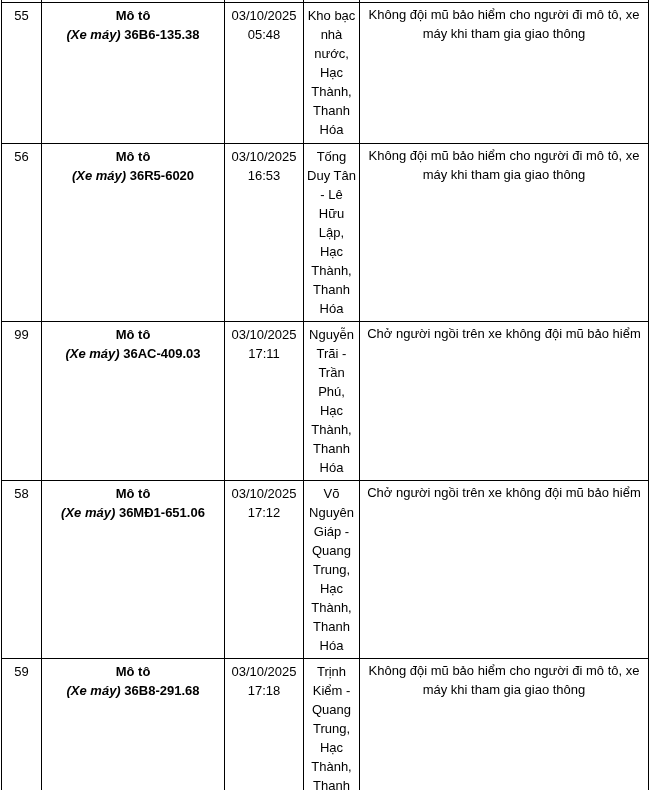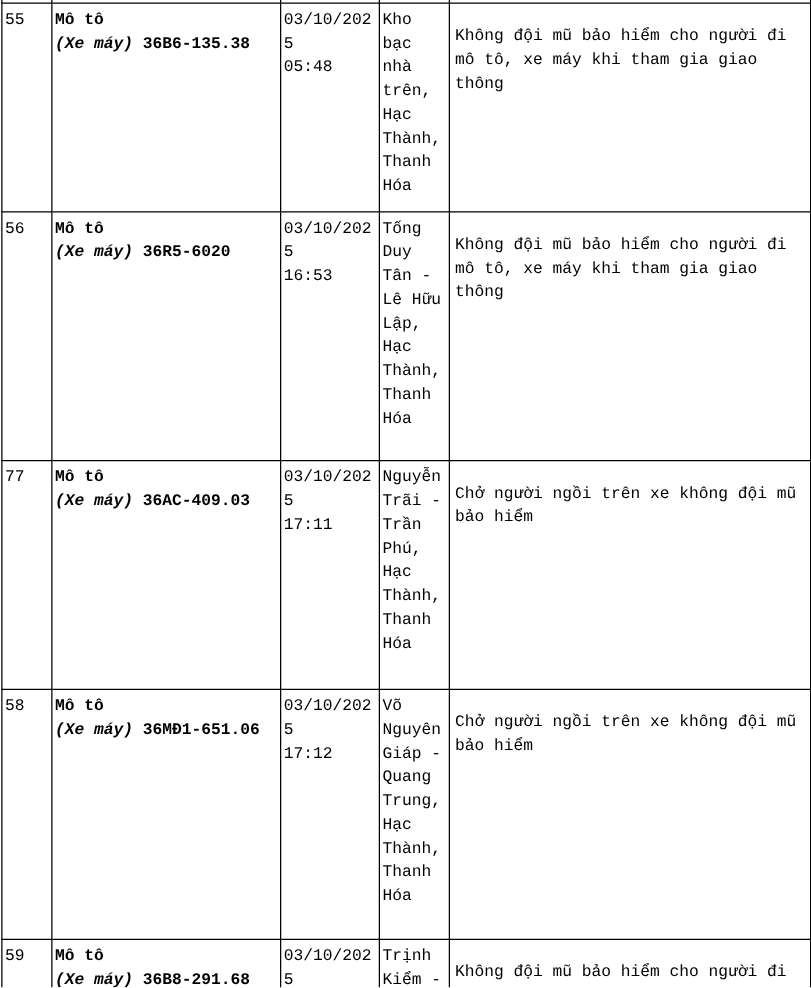--- a/index.html
+++ b/index.html
@@ -18,27 +18,27 @@
   }
   table.violations {
     border-collapse: collapse;
     table-layout: fixed;
     width: 647px;
     margin-left: 1px;
   }
   td {
     border: 1px solid #000000;
     vertical-align: top;
+    text-align: center;
     padding: 3px 2px;
     line-height: 19px;
     overflow: hidden;
     word-wrap: break-word;
-    font-family: Liberation Mono, monospace;
   }
-  td.violation-cell { padding: 16px 4px; }
+  td.violation-cell { padding: 2px 4px; }
   tr.partial-top td {
     border-top: 0;
     height: 2px;
     padding: 0;
   }
   .vehicle-cell { font-weight: bold; }
   .veh-italic { font-style: italic; }
   .r55 td { height: 134px; }
   .r56 td { height: 166px; }
   .r57 td { height: 150px; }
@@ -69,40 +69,40 @@
       <tr class="r55">
         <td>55</td>
         <td class="vehicle-cell">
           <div>Mô tô</div>
           <div><span class="veh-italic">(Xe máy)</span> <span>36B6-135.38</span></div>
         </td>
         <td>
           <div>03/10/2025</div>
           <div>05:48</div>
         </td>
-        <td>Kho bạc nhà trên, Hạc Thành, Thanh Hóa</td>
+        <td>Kho bạc nhà nước, Hạc Thành, Thanh Hóa</td>
         <td class="violation-cell">Không đội mũ bảo hiểm cho người đi mô tô, xe máy khi tham gia giao thông</td>
       </tr>
 
       <tr class="r56">
         <td>56</td>
         <td class="vehicle-cell">
           <div>Mô tô</div>
           <div><span class="veh-italic">(Xe máy)</span> <span>36R5-6020</span></div>
         </td>
         <td>
           <div>03/10/2025</div>
           <div>16:53</div>
         </td>
         <td>Tống Duy Tân - Lê Hữu Lập, Hạc Thành, Thanh Hóa</td>
         <td class="violation-cell">Không đội mũ bảo hiểm cho người đi mô tô, xe máy khi tham gia giao thông</td>
       </tr>
 
       <tr class="r57">
-        <td>77</td>
+        <td>99</td>
         <td class="vehicle-cell">
           <div>Mô tô</div>
           <div><span class="veh-italic">(Xe máy)</span> <span>36AC-409.03</span></div>
         </td>
         <td>
           <div>03/10/2025</div>
           <div>17:11</div>
         </td>
         <td>Nguyễn Trãi - Trần Phú, Hạc Thành, Thanh Hóa</td>
         <td class="violation-cell">Chở người ngồi trên xe không đội mũ bảo hiểm</td>

